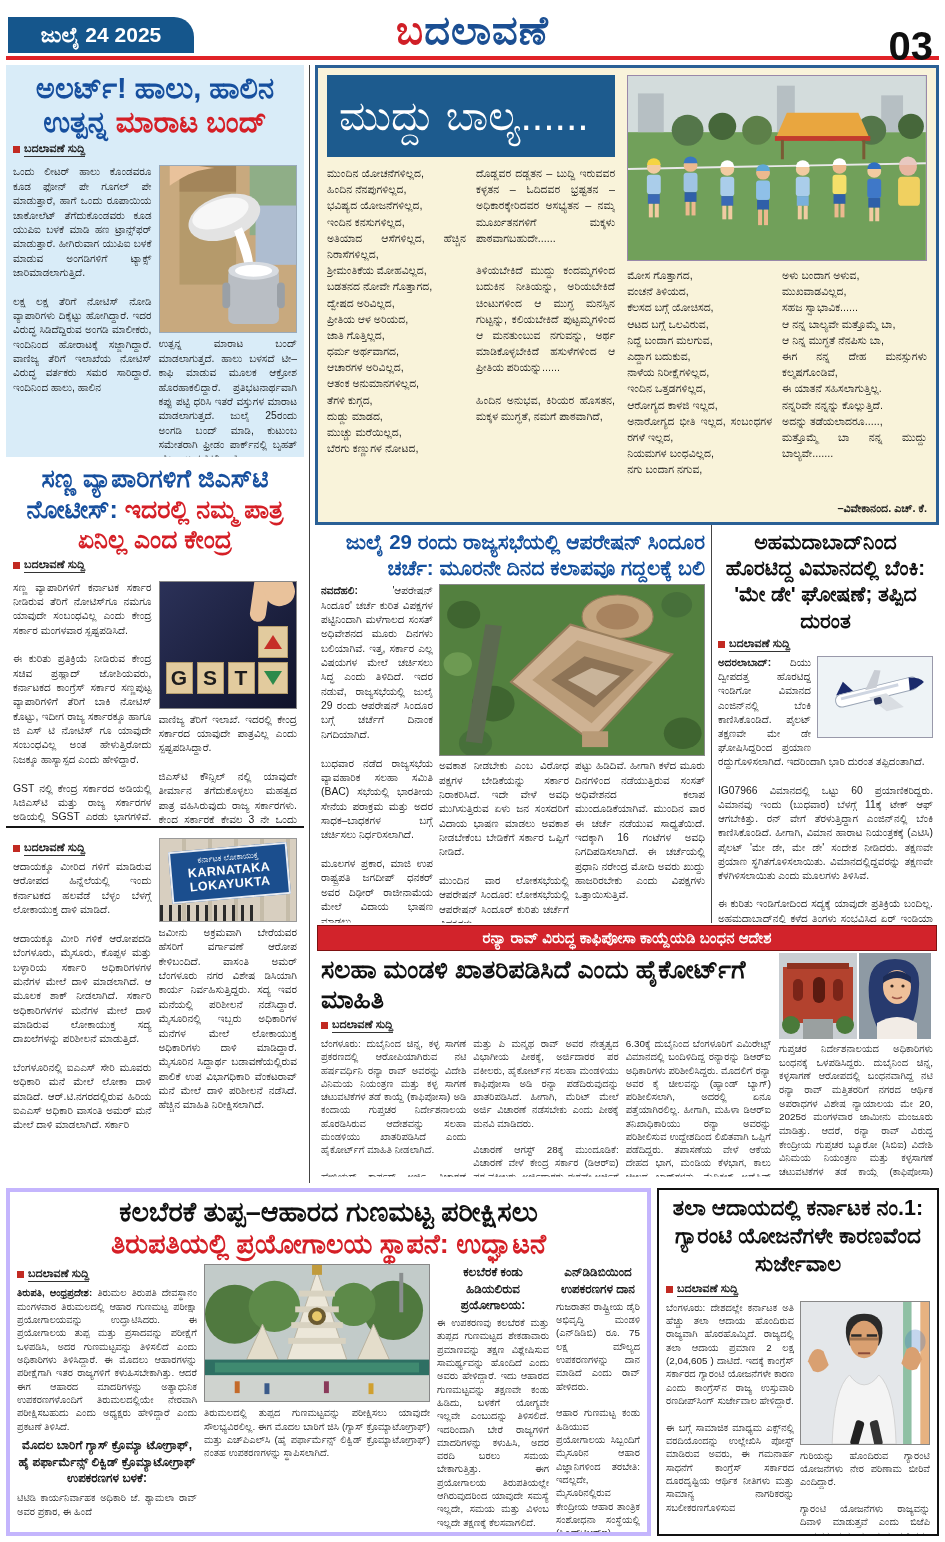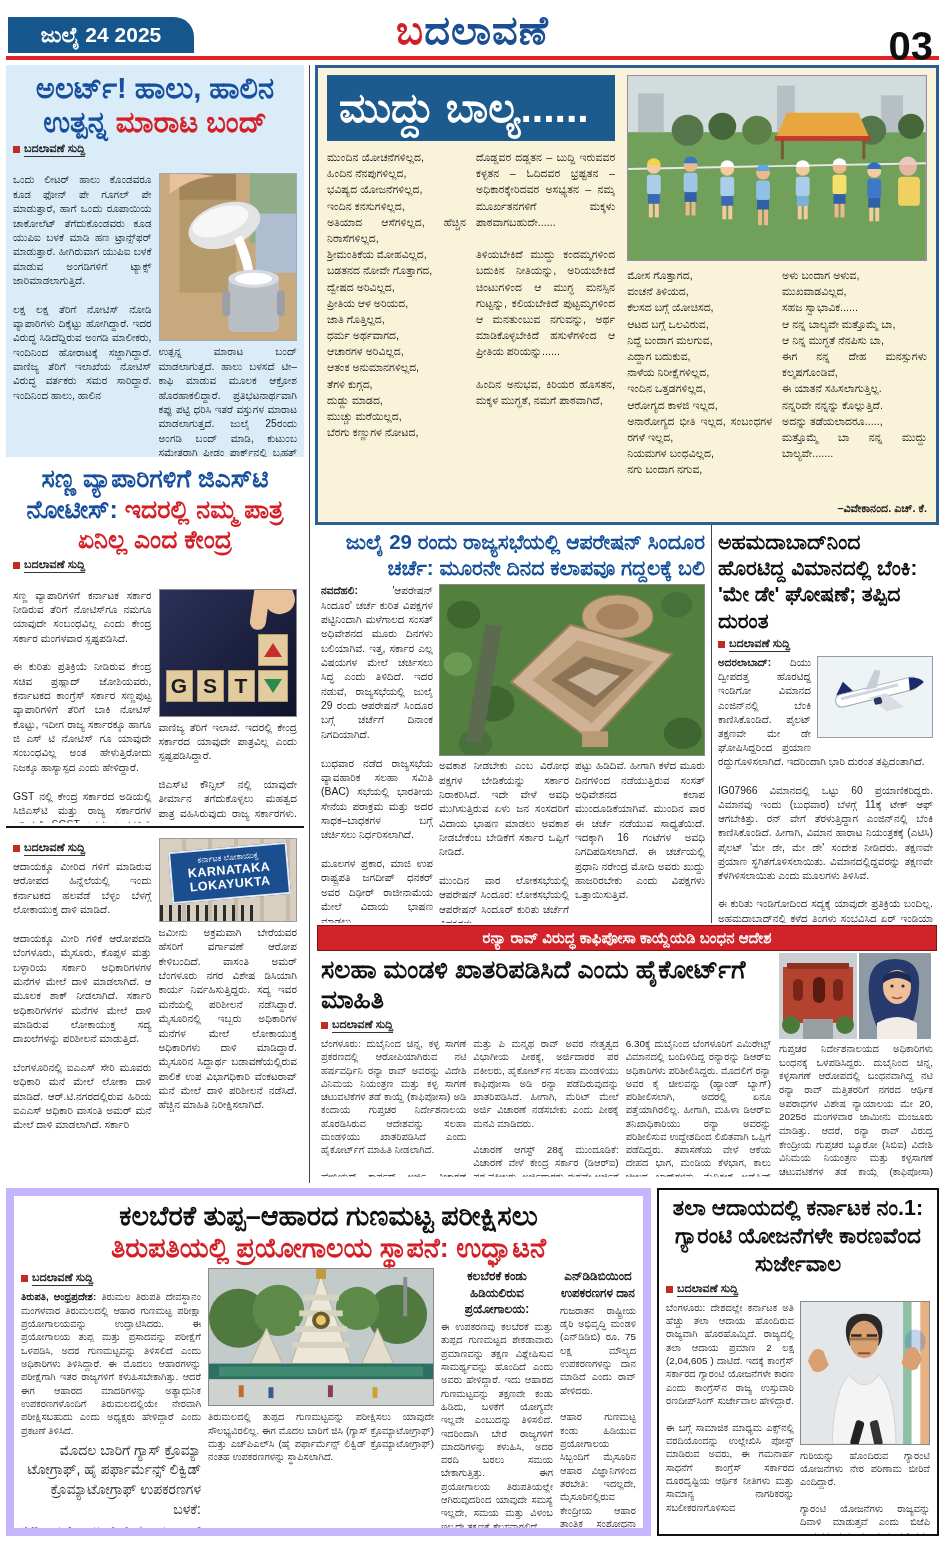--- a/index.html
+++ b/index.html
@@ -27,21 +27,21 @@
   .byline{display:flex;align-items:center;gap:4px;margin:3px 0 4px 0}
   .byline-bullet{width:7px;height:7px;background:#c22a22}
   .byline-text{font-size:11px;font-weight:bold;border-bottom:1px solid #333;padding-bottom:1px}
   .body-txt{font-size:10.4px;line-height:1.38;text-align:justify;white-space:pre-line}
   .dl{font-weight:bold}
 
   
   .art-milk{background:#d9ecf8;padding:6px 7px;height:392px;overflow:hidden}
   .milk-headline{text-align:center;font-weight:bold;font-size:29px;line-height:1.18;color:#164f9e}
   .red{color:#d51f26}
-  .two-col{display:flex;gap:7px;margin-top:16px}
+  .two-col{display:flex;gap:7px;margin-top:8px}
   .two-col>div{flex:1;overflow:hidden}
   .photo-frame{border:1px solid #9ab;display:block}
 
   
   .art-gst{padding:6px 7px 2px 7px;height:366px;overflow:hidden}
   .gst-headline{text-align:center;font-weight:bold;font-size:25px;line-height:1.22;color:#164f9e}
   .gst-photo{width:100%;height:128px;background:linear-gradient(135deg,#2b3158,#10132b);position:relative;overflow:hidden;border:1px solid #888}
   .finger{position:absolute;background:#e9c29b;border-radius:10px}
   .f1{width:16px;height:46px;right:28px;top:-6px;transform:rotate(8deg)}
   .f2{width:30px;height:34px;right:2px;top:-10px;transform:rotate(-20deg);border-radius:14px}
@@ -61,66 +61,66 @@
   .loka-sign{position:absolute;left:10px;top:8px;right:8px;height:52px;background:#1b4e8e;border:2px solid #e7ebf2;
     transform:rotate(-5deg);color:#fff;text-align:center;padding-top:4px}
   .loka-sign .kn{font-size:8px}
   .loka-sign .en{font-size:12.5px;font-weight:bold;letter-spacing:.5px}
   .loka-gate{position:absolute;left:0;right:40px;bottom:0;height:16px;background:repeating-linear-gradient(90deg,#2b2b2b 0 3px,transparent 3px 9px)}
 
   
   .feature{height:460px;border:3px solid #2a6096;background:#f9f3da;padding:7px 9px;display:flex;gap:12px;overflow:hidden}
   .feature-half{width:49%;display:flex;flex-direction:column}
   .feature-half.rt{width:51%}
-  .muddu-banner{background:#1d5b8e;color:#fff;font-weight:bold;font-size:41px;padding:6px 12px;height:66px;display:flex;align-items:center}
+  .muddu-banner{background:#1d5b8e;color:#fff;font-weight:normal;font-size:41px;padding:6px 12px;height:82px;display:flex;align-items:center}
   .poem-cols{display:flex;gap:10px;margin-top:8px;flex:1;overflow:hidden}
   .poem-col{flex:1;font-size:10.8px;line-height:1.5;text-align:justify;white-space:pre-line;overflow:hidden}
   .kids-photo{width:100%;height:186px;border:1px solid #98a;display:block}
   .attrib{text-align:right;font-weight:bold;font-size:11px;margin-top:2px}
 
   
   .row-2{display:flex;height:398px;overflow:hidden}
   .art-parl{width:396px;padding:4px 6px;overflow:hidden}
   .parl-headline{color:#15509d;font-weight:bold;font-size:20.5px;line-height:1.25;text-align:right}
   .parl-body{display:flex;gap:6px;margin-top:4px}
   .parl-c1{width:112px;overflow:hidden}
   .parl-right{flex:1;overflow:hidden}
   .parl-photo{width:100%;height:172px;border:1px solid #888;display:block}
   .parl-cols{display:flex;gap:6px;margin-top:3px}
   .parl-cols>div{flex:1;overflow:hidden}
   .art-flight{flex:1;padding:4px 6px;overflow:hidden}
-  .flight-headline{font-weight:bold;font-size:20.5px;line-height:1.28;text-align:left;color:#101010}
+  .flight-headline{font-weight:bold;font-size:20.5px;line-height:1.28;text-align:center;color:#101010}
   .flight-photo{float:right;width:116px;height:82px;margin:0 0 4px 6px;border:1px solid #99a}
 
   
   .art-ranya{height:254px;overflow:hidden;padding:2px 2px 0 2px}
   .ranya-banner{height:26px;background:#d2232b;color:#fff;font-weight:bold;font-size:15px;
     display:flex;align-items:center;justify-content:center;border:1px solid #7e1111}
   .ranya-main{display:flex;gap:8px;padding:2px 4px}
   .ranya-left{flex:1;overflow:hidden}
   .ranya-headline{font-size:25px;font-weight:bold;color:#101010;margin-top:2px}
   .ranya-cols{display:flex;gap:7px}
   .ranya-cols>div{flex:1;font-size:9.9px;line-height:1.34;text-align:justify;white-space:pre-line;overflow:hidden}
   .ranya-right{width:154px;overflow:hidden}
   .ranya-photos{display:flex;gap:2px}
   .ranya-right .body-txt{font-size:9.9px;margin-top:3px}
 
   
   .bottom-band{display:flex;gap:6px;padding:5px 6px}
-  .art-tiru{width:645px;border:8px solid #c4b5fd;padding:5px 7px;height:348px;overflow:hidden}
+  .art-tiru{width:645px;border:4px solid #c4b5fd;padding:5px 7px;height:348px;overflow:hidden}
   .tiru-h1{text-align:center;font-weight:bold;font-size:27px;color:#101010;line-height:1.15}
   .tiru-h2{text-align:center;font-weight:bold;font-size:27px;color:#d51f26;line-height:1.2}
   .tiru-body{display:flex;gap:7px;margin-top:4px}
   .tiru-cA{width:180px;overflow:hidden}
   .tiru-cB{width:226px;overflow:hidden}
   .tiru-cC{width:112px;overflow:hidden}
   .tiru-cD{flex:1;overflow:hidden}
   .tiru-photo{width:100%;height:138px;border:1px solid #888;display:block}
   .col-head{font-weight:bold;font-size:12px;text-align:center;line-height:1.35;margin-bottom:3px}
-  .sub-head{font-weight:normal;font-size:14px;text-align:right;line-height:1.4;margin:4px 0}
+  .sub-head{font-weight:bold;font-size:12px;text-align:center;line-height:1.4;margin:4px 0}
   .small-txt{font-size:9.8px;line-height:1.36;text-align:justify;white-space:pre-line}
   .art-surj{flex:1;border:2px solid #111;padding:5px 7px;height:348px;overflow:hidden}
   .surj-headline{text-align:center;font-weight:bold;font-size:21.5px;line-height:1.3;color:#101010}
   .surj-body{display:flex;gap:6px}
   .surj-cA{width:128px;overflow:hidden}
   .surj-cB{flex:1;overflow:hidden}
   .surj-photo{width:100%;height:144px;border:1px solid #888;display:block}
 </style>
 </head>
 <body>

